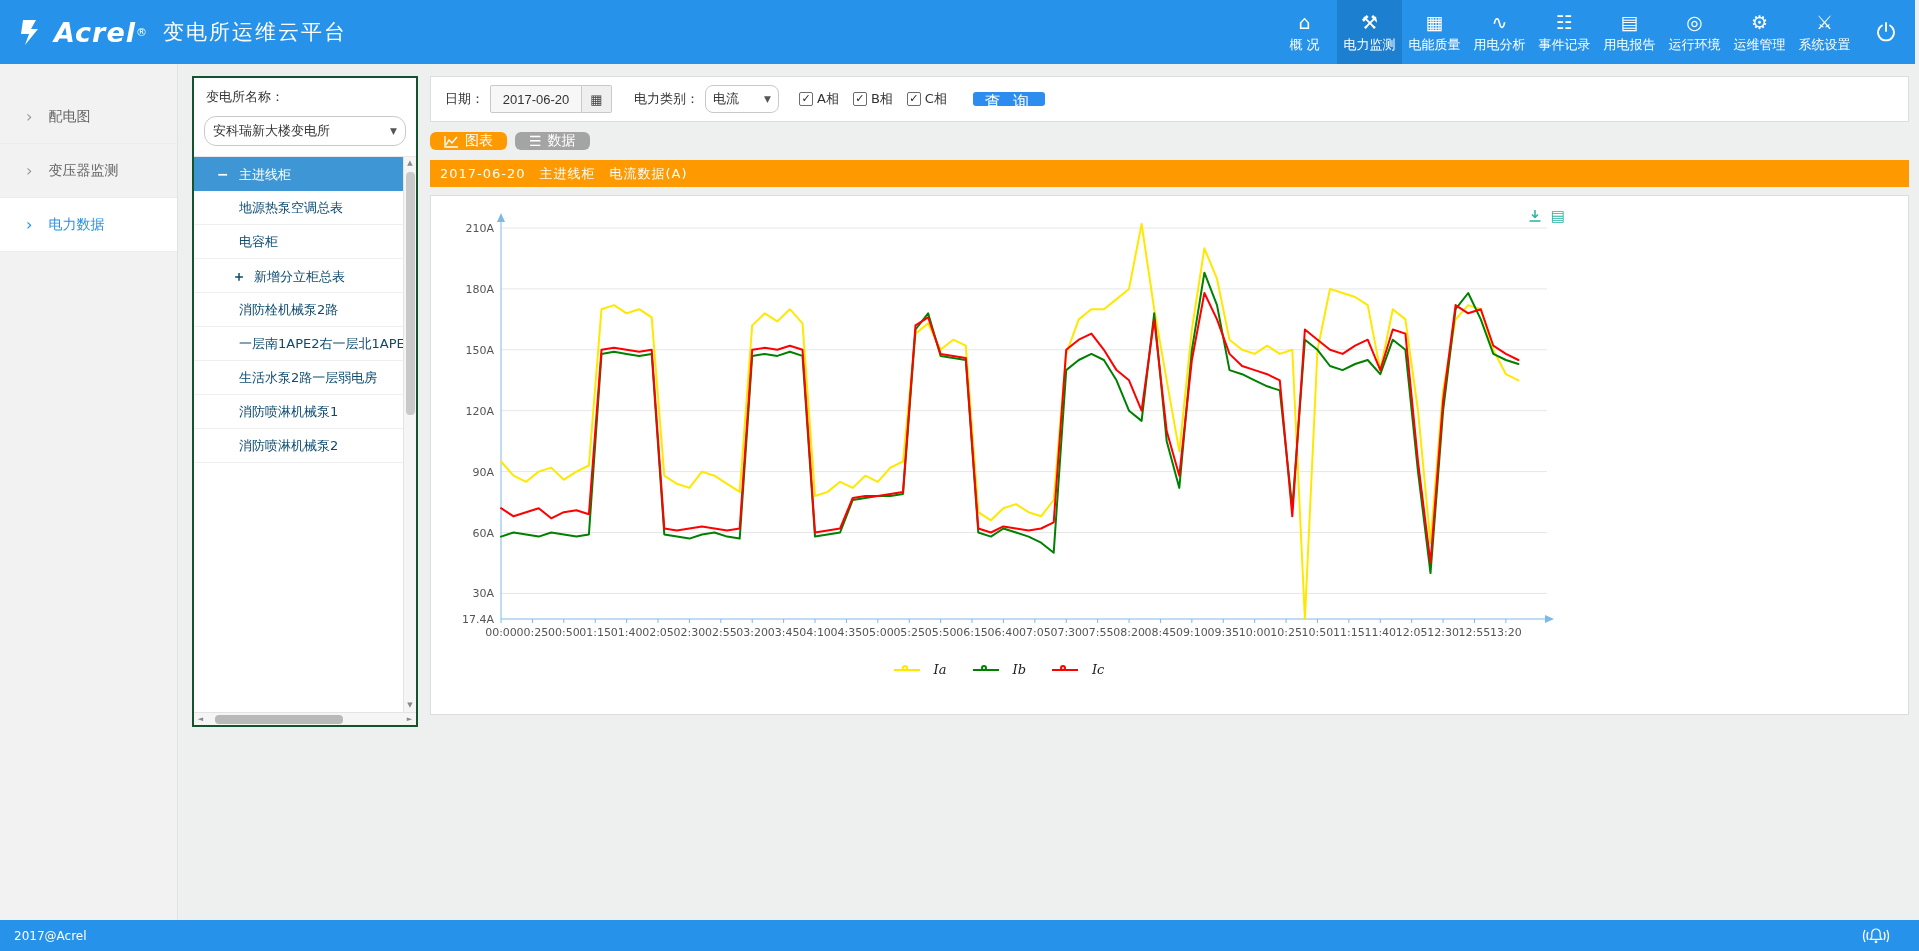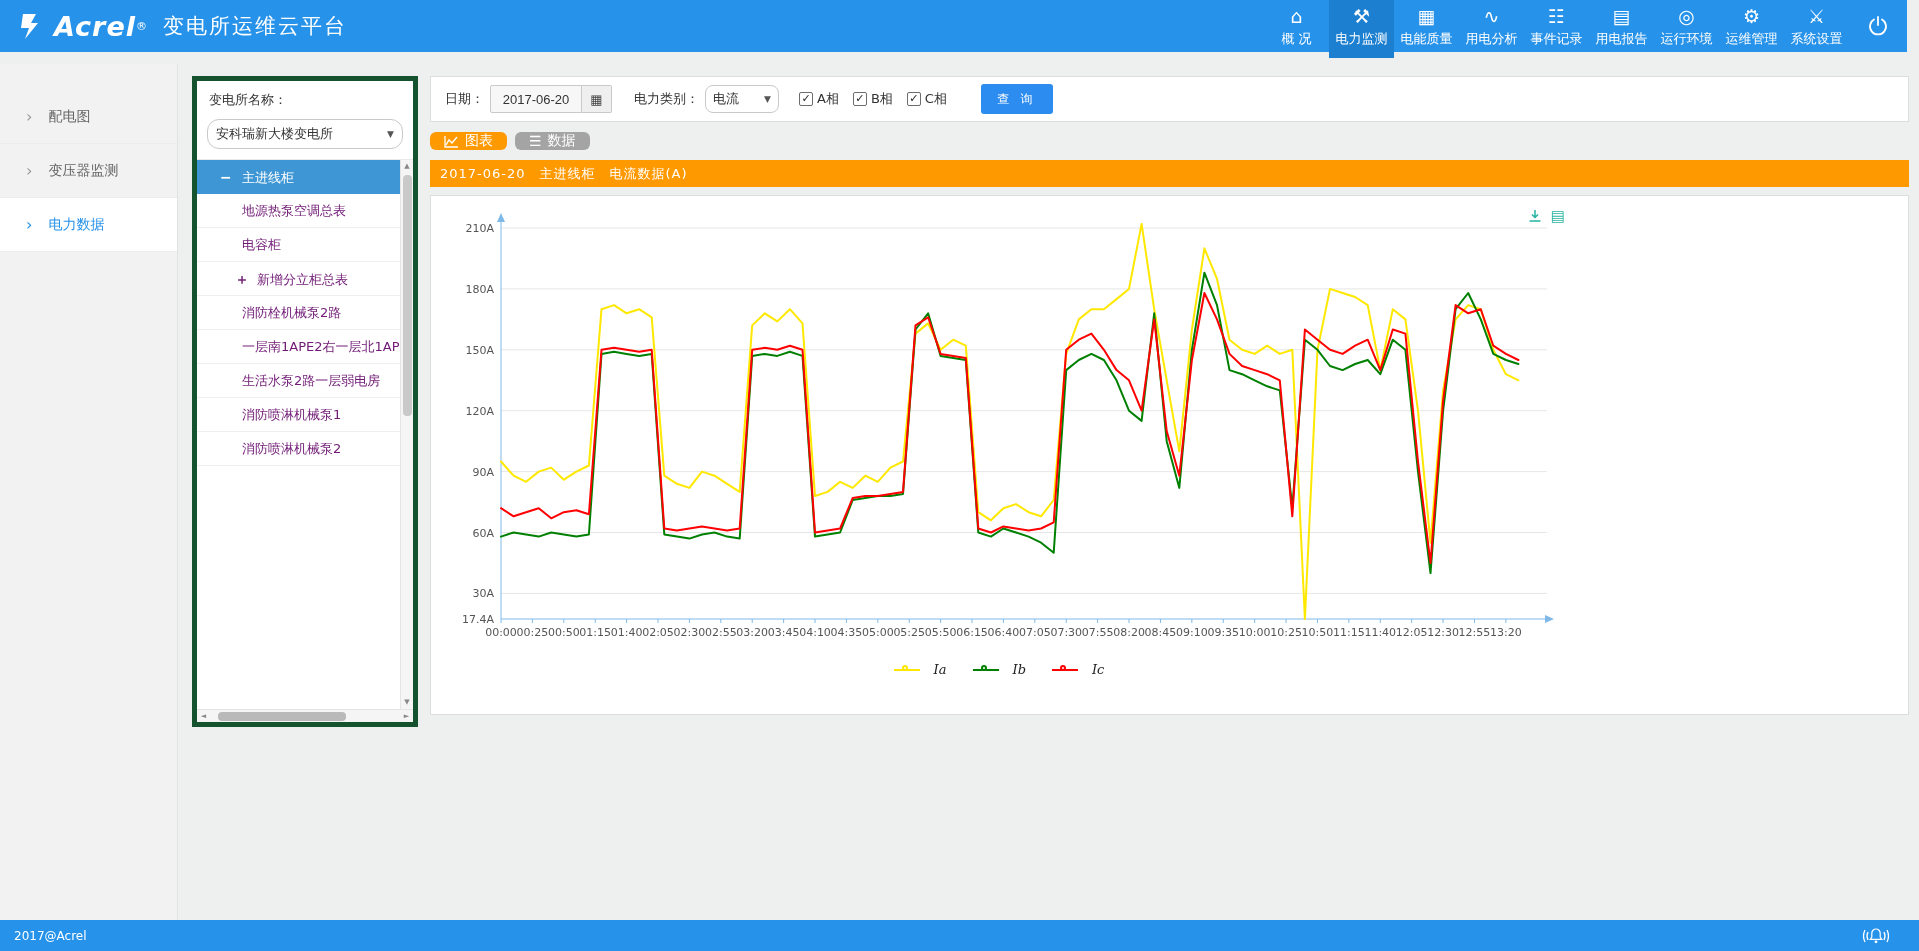--- a/index.html
+++ b/index.html
@@ -1,20 +1,20 @@
 <!DOCTYPE html>
 <html><head>
 <meta charset="utf-8">
 <style>
   * { box-sizing: border-box; margin: 0; padding: 0; }
   html,body { width:1919px; height:951px; overflow:hidden;
     font-family:"DejaVu Sans","Liberation Sans",sans-serif; background:#eef0f0; }
 
   
-  .header { position:absolute; top:0; left:0; right:12px; height:52px;
+  .header { position:absolute; top:0; left:0; right:4px; height:64px;
     background:#2792e9; display:flex; align-items:center; color:#fff; z-index:10; }
   .logo { display:flex; align-items:center; padding-left:16px; }
   .logo-mark { width:30px; height:30px; margin-right:8px; }
   .logo-text { font-size:27px; font-weight:bold; font-style:italic; letter-spacing:1px; }
   .logo-reg { font-size:11px; vertical-align:super; }
   .app-title { font-size:21px; margin-left:16px; letter-spacing:2px; }
   .nav { margin-left:auto; display:flex; height:64px; align-items:stretch; }
   .nav-item { width:65px; display:flex; flex-direction:column; align-items:center;
     justify-content:center; cursor:pointer; }
   .nav-item.active { background:#1d7fd0; }
@@ -33,28 +33,28 @@
   .sidebar { position:absolute; left:0; top:0; bottom:0; width:178px; background:#f2f2f2;
     border-right:1px solid #e2e2e2; padding-top:26px; }
   .side-item { height:54px; display:flex; align-items:center; padding-left:26px;
     color:#666; font-size:14px; cursor:pointer; border-bottom:1px solid #ececec; }
   .side-item .chev { font-size:16px; color:#9a9a9a; margin-right:16px; }
   .side-item.active { background:#fff; color:#2792e9; }
   .side-item.active .chev { color:#2792e9; }
 
   
   .tree-panel { position:absolute; left:192px; top:12px; width:226px; height:651px;
-    background:#fff; border:5px solid #14532d; }
+    background:#fff; border:2px solid #14532d; }
   .tree-head { padding:10px 12px 8px 12px; font-size:13px; color:#333; }
   .station-select { margin:2px 10px 10px 10px; height:30px; border:1px solid #c9c9c9;
     border-radius:12px; display:flex; align-items:center; padding:0 8px; font-size:13px;
     color:#333; cursor:pointer; background:#fff; }
   .station-select .caret { margin-left:auto; font-size:9px; color:#555; }
   .tree-list { border-top:1px solid #e8e8e8; }
-  .tree-item { height:34px; line-height:34px; font-size:13px; color:#701a75;
+  .tree-item { height:34px; line-height:34px; font-size:13px; color:#0c4a6e;
     border-bottom:1px solid #efefef; padding-left:23px; white-space:nowrap;
     overflow:hidden; cursor:pointer; }
   .tree-item .tree-prefix { display:inline-block; width:22px; font-weight:bold; font-size:14px; }
   .tree-item.selected { background:#3e97d4; color:#fff; border-bottom-color:#3e97d4; }
   .tree-item.lvl2 { padding-left:38px; }
   .vscroll { position:absolute; top:79px; right:0; bottom:13px; width:13px; background:#f5f5f5;
     border-left:1px solid #e4e4e4; font-size:7px; color:#888; text-align:center; }
   .vscroll .varr { display:block; height:13px; line-height:13px; cursor:pointer; }
   .vscroll .vtrack { position:absolute; top:13px; bottom:13px; left:0; right:0; }
   .vscroll .vthumb { position:absolute; top:2px; left:2px; width:9px; height:46%;
@@ -77,22 +77,22 @@
     font-size:13px; color:#333; text-align:center; border-radius:2px 0 0 2px; }
   .cal-btn { width:30px; height:28px; border:1px solid #c9c9c9; border-left:none;
     background:#efefef; display:flex; align-items:center; justify-content:center;
     font-size:13px; color:#444; cursor:pointer; border-radius:0 2px 2px 0; }
   .type-select { width:74px; height:28px; border:1px solid #c9c9c9; border-radius:8px;
     display:flex; align-items:center; padding:0 7px; margin-right:20px; cursor:pointer; background:#fff; }
   .type-select .caret { margin-left:auto; font-size:9px; color:#555; }
   .phase { display:flex; align-items:center; margin-right:14px; cursor:pointer; }
   .cb { width:14px; height:14px; border:1px solid #6d6d6d; background:#fff; color:#222;
     font-size:11px; line-height:12px; text-align:center; margin-right:4px; border-radius:2px; }
-  .search-btn { margin-left:20px; width:72px; height:30px; background:#2d8cf0; color:#fff;
-    border:none; border-radius:3px; font-size:12px; letter-spacing:4px; cursor:pointer; }
+  .search-btn { margin-left:12px; width:72px; height:14px; background:#2d8cf0; color:#fff;
+    border:none; border-radius:3px; font-size:16px; letter-spacing:4px; cursor:pointer; }
 
   .tabs-row { margin-top:10px; display:flex; }
   .tab { height:18px; padding:0 14px; display:flex; align-items:center; color:#fff;
     font-size:14px; margin-right:8px; cursor:pointer; border-radius:6px; }
   .tab .tab-ic { margin-right:6px; display:flex; align-items:center; font-size:14px; }
   .tab.active { background:#ff9900; }
   .tab.inactive { background:#a4a4a4; }
 
   .chart-title-bar { margin-top:10px; height:27px; line-height:27px; background:#ff9900;
     color:#fff; font-size:13px; padding-left:10px; letter-spacing:1px; }

